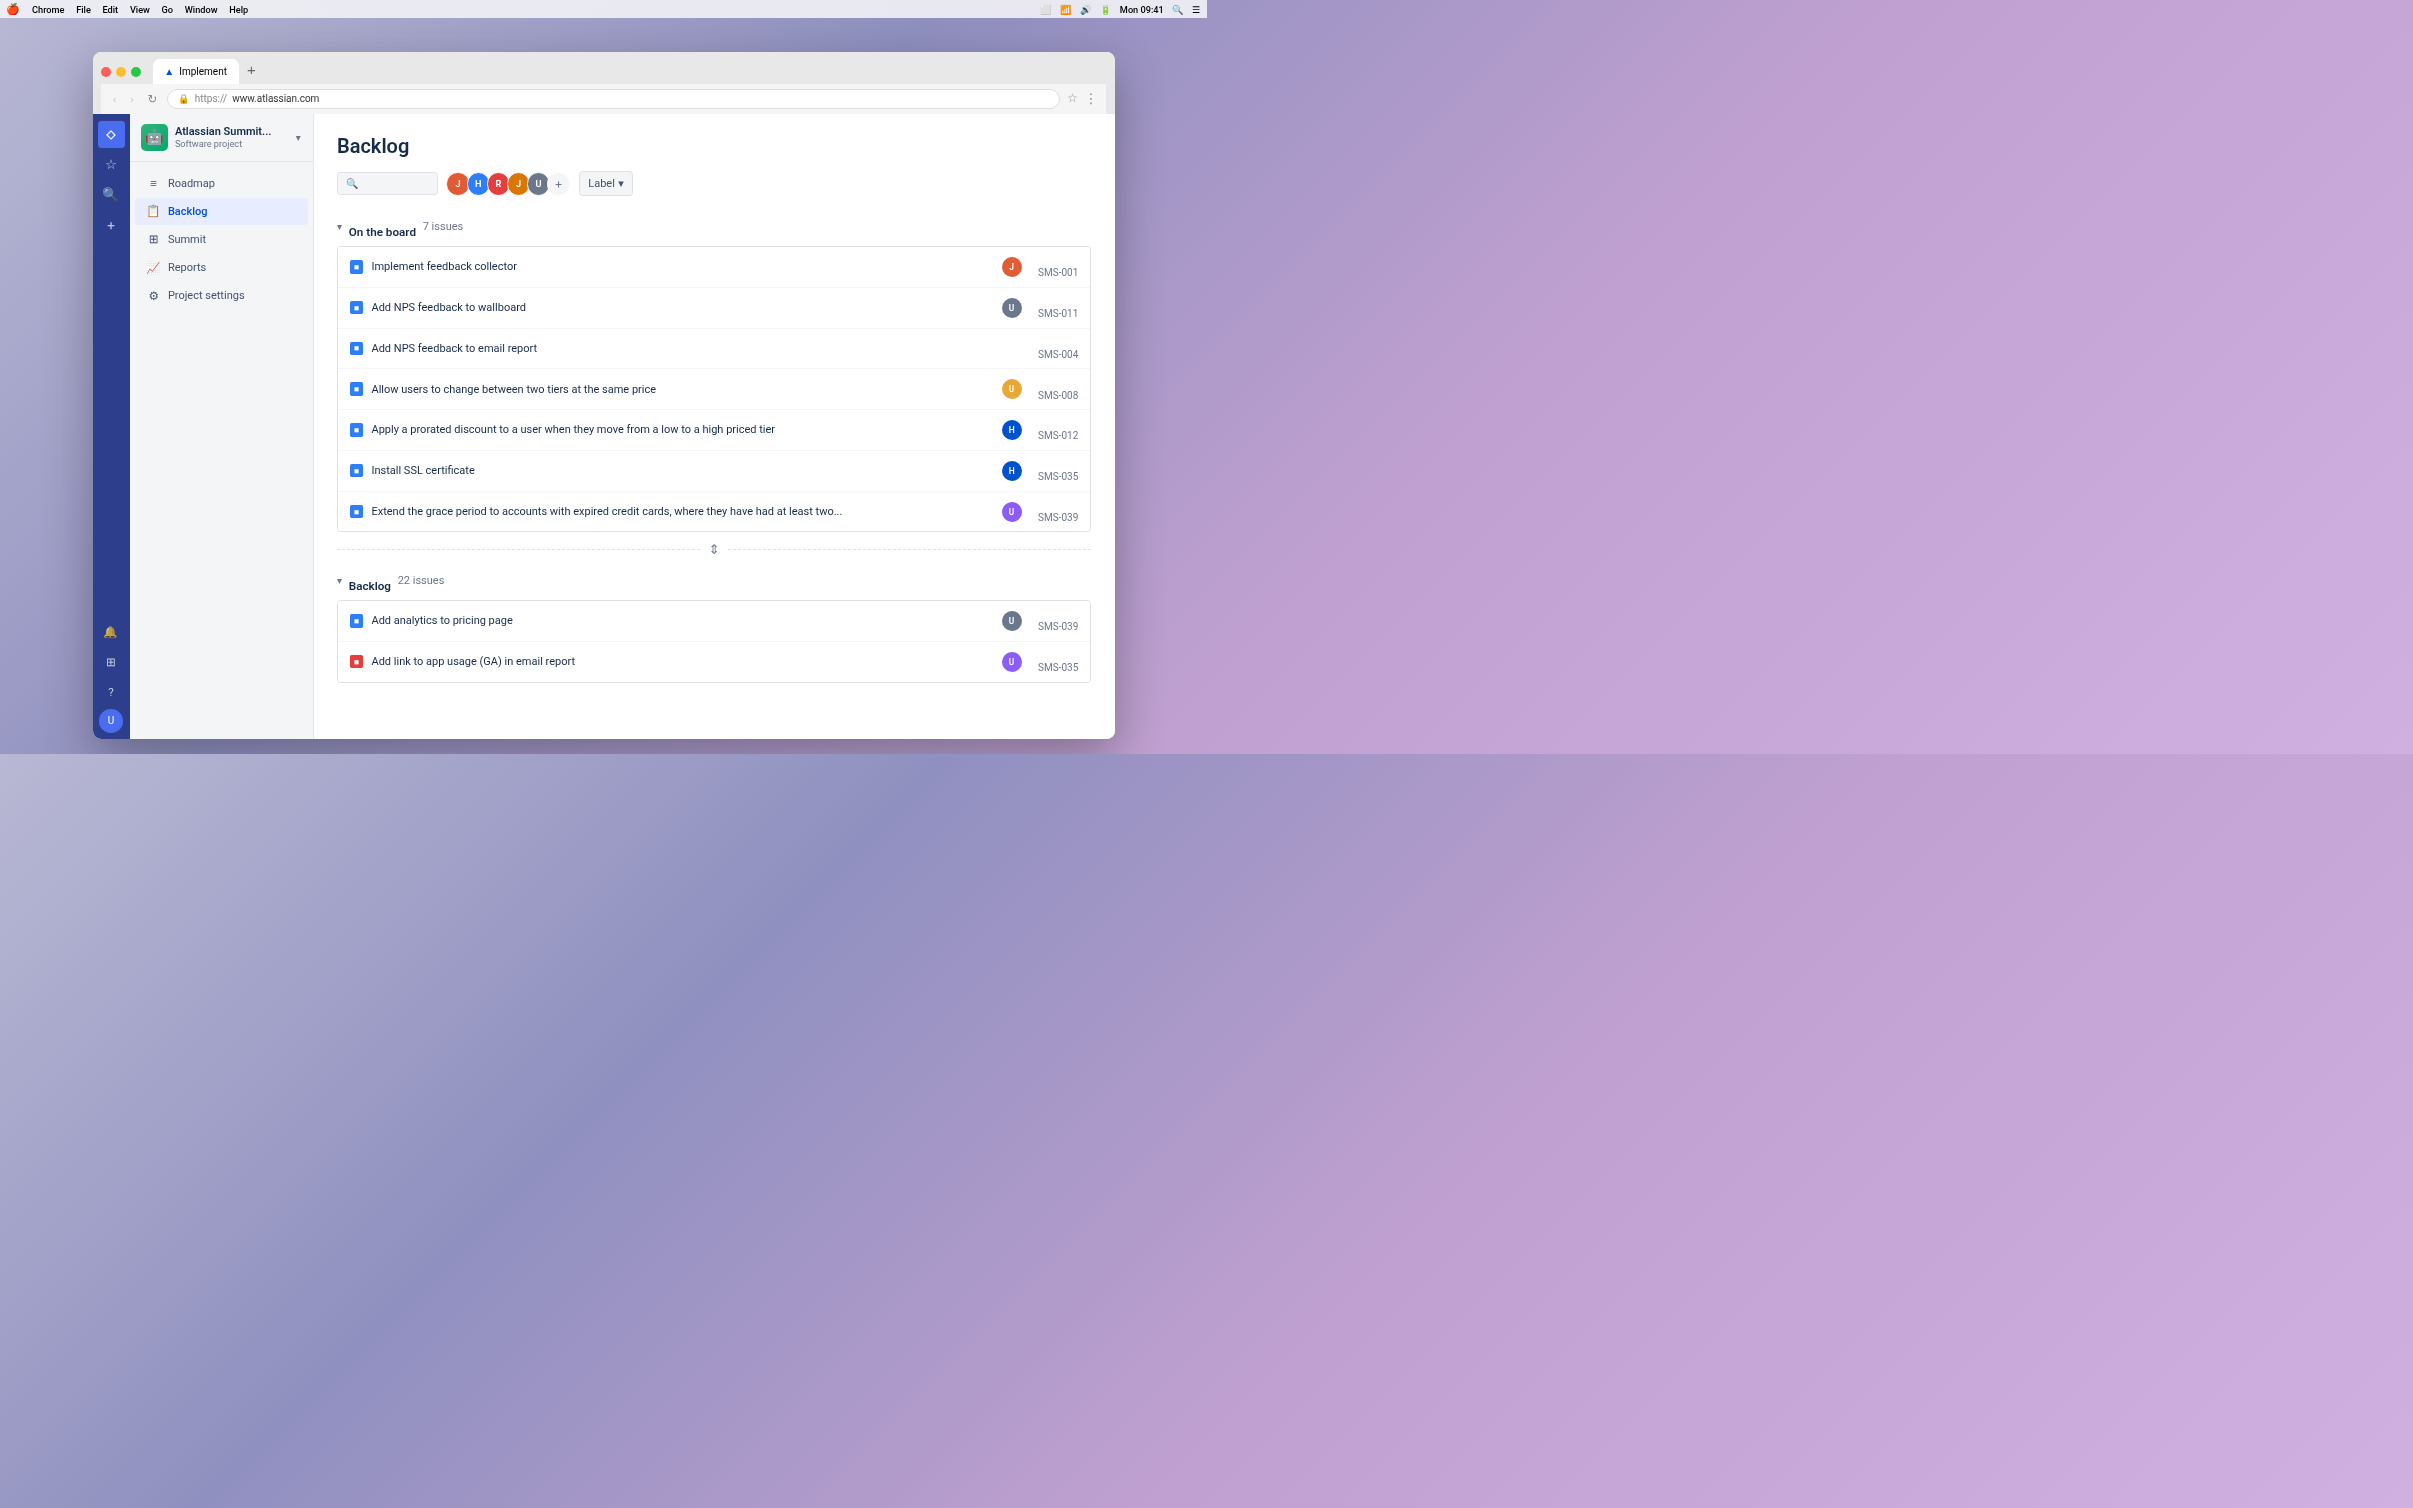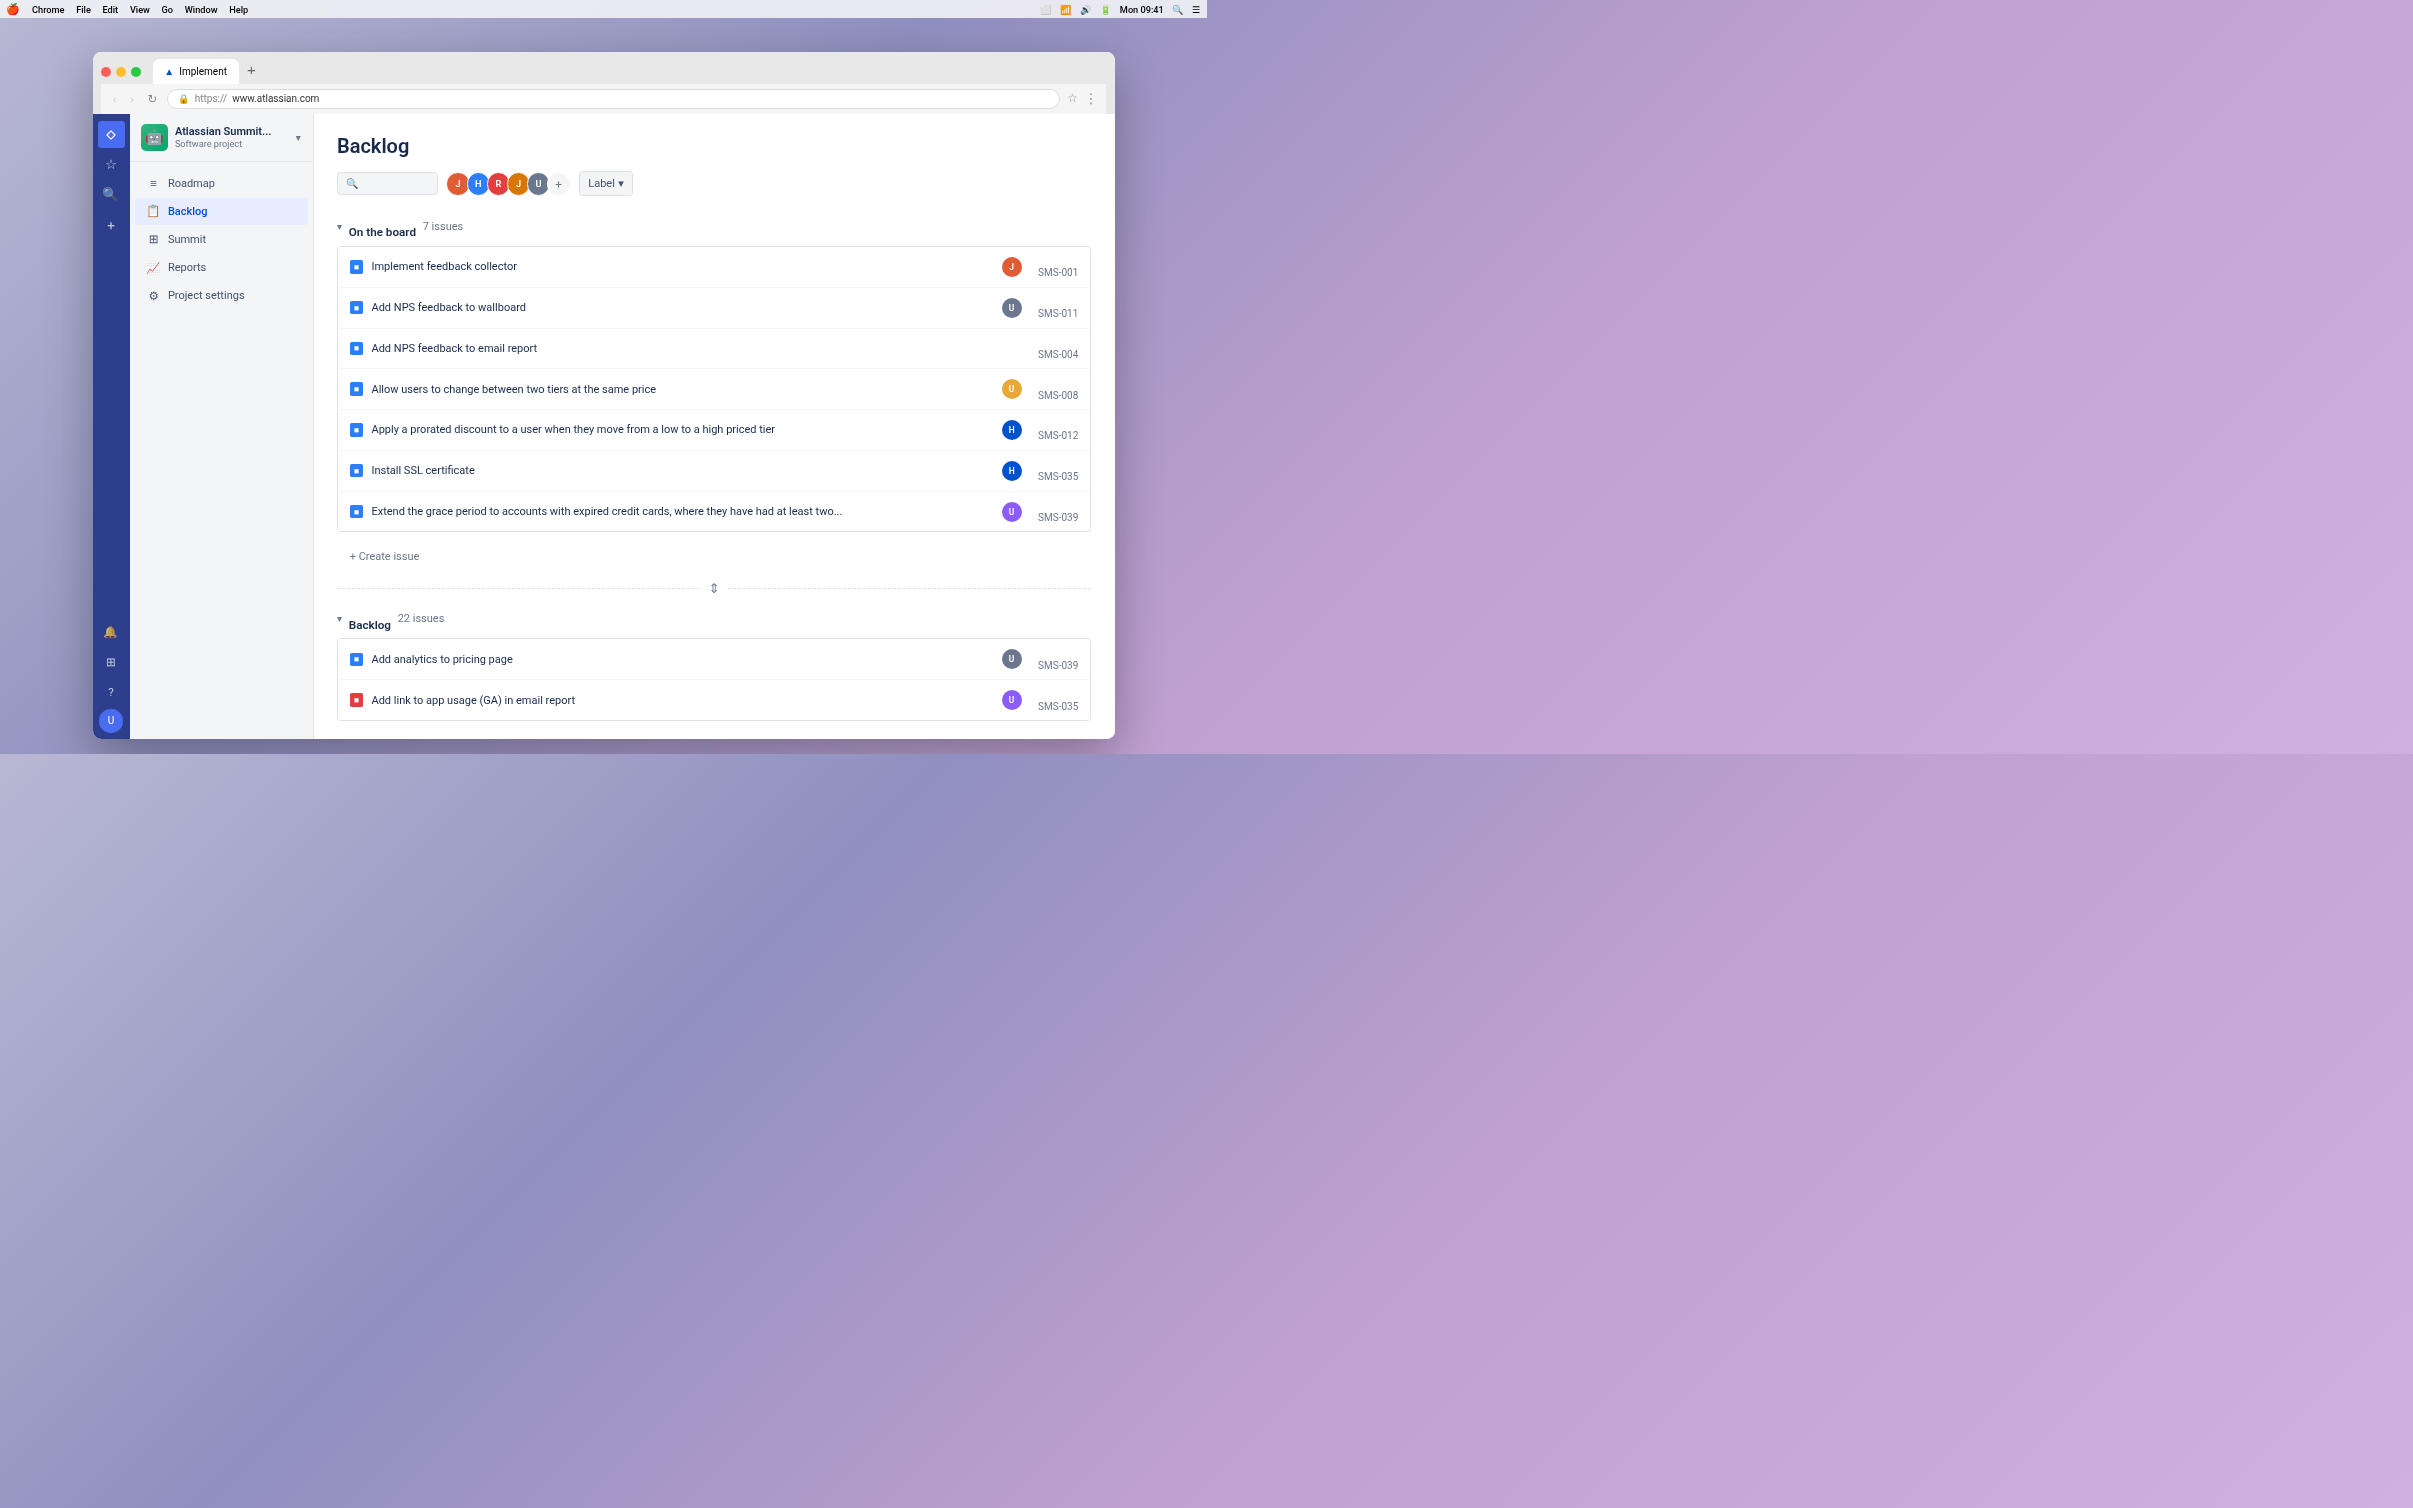--- a/index.html
+++ b/index.html
@@ -576,23 +576,20 @@
         <div class="issue-row">
           <div class="issue-type-icon story">■</div>
           <span class="issue-title">Extend the grace period to accounts with expired credit cards, where they have had at least two...</span>
           <div class="issue-right">
             <div class="issue-assignee" style="background:#8b5cf6;">U</div>
             <span class="issue-id">SMS-039</span>
           </div>
         </div>
       </div>
 
-      <div class="create-issue-row">
-        <span>+ Create issue</span>
-      </div>
 
       <div class="sprint-divider">
         <div class="divider-line"></div>
         <span class="divider-icon">⇕</span>
         <div class="divider-line"></div>
       </div>
 
       <div class="section-header">
         <span class="section-chevron">▾</span>
         <span class="section-title">Backlog</span>

